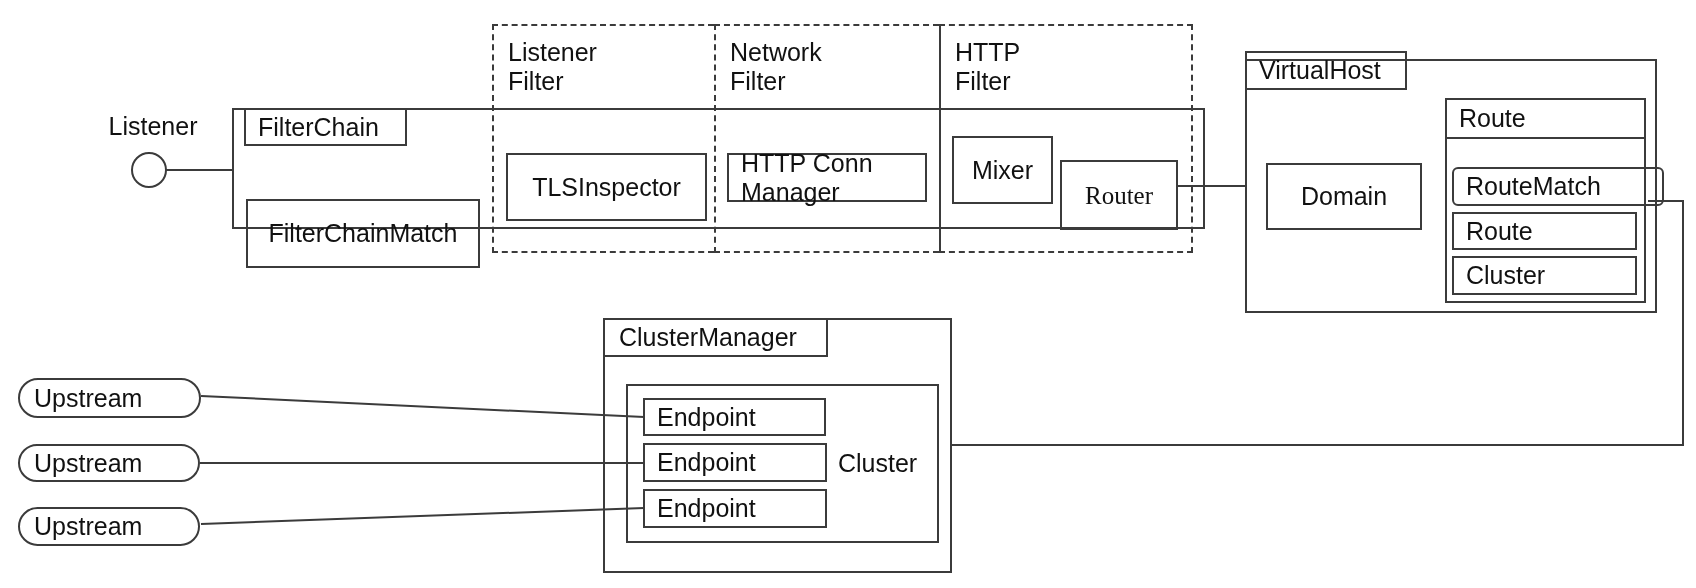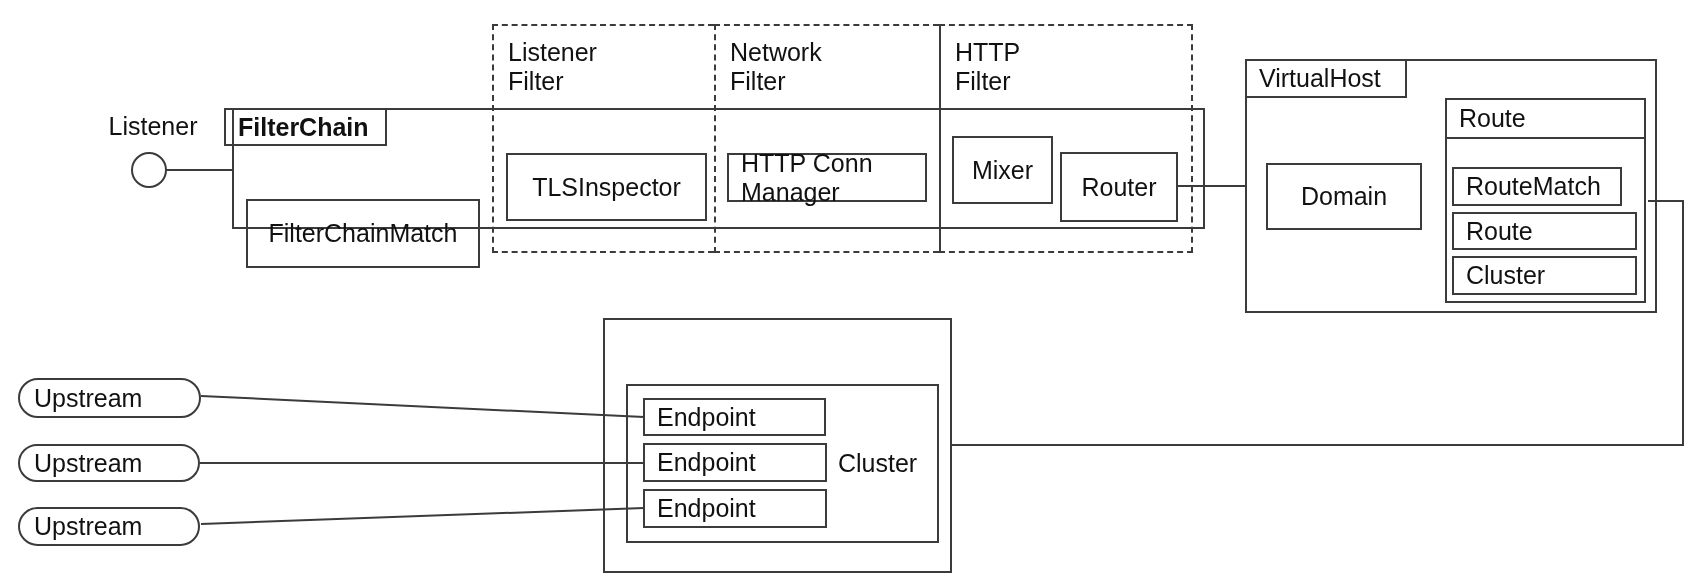--- a/index.html
+++ b/index.html
@@ -60,53 +60,54 @@
     <polyline points="1648,201 1683,201 1683,445 952,445"></polyline>
     <line x1="201" y1="396" x2="644" y2="417"></line>
     <line x1="200" y1="463" x2="644" y2="463"></line>
     <line x1="201" y1="524" x2="644" y2="508"></line>
     <circle cx="149" cy="170" r="17" fill="#ffffff" stroke="#3b3b3b"></circle>
   </svg>
 
   <div class="plain-label" style="left:100px;top:112px;width:106px;height:28px;justify-content:center;">Listener</div>
 
   <div class="box" style="left:232px;top:108px;width:973px;height:121px;"></div>
-  <div class="box padL" style="left:224px;top:108px;width:163px;height:38px;font-weight:bold;">FilterChain</div>
+  <div class="box padL" style="left:244px;top:108px;width:163px;height:38px;">FilterChain</div>
   <div class="box center" style="left:246px;top:151px;width:234px;height:69px;margin-top:48px;">FilterChainMatch</div>
 
   <div class="group no-right" style="left:492px;top:24px;width:222px;height:229px;">
     <div class="group-title">Listener
 Filter</div>
   </div>
   <div class="group no-right" style="left:714px;top:24px;width:225px;height:229px;">
     <div class="group-title">Network
 Filter</div>
   </div>
   <div class="group solid-left" style="left:939px;top:24px;width:254px;height:229px;">
     <div class="group-title">HTTP
 Filter</div>
   </div>
 
   <div class="box center" style="left:506px;top:153px;width:201px;height:68px;">TLSInspector</div>
   <div class="box padL pre" style="left:727px;top:153px;width:200px;height:49px;">HTTP Conn
 Manager</div>
   <div class="box center" style="left:952px;top:136px;width:101px;height:68px;">Mixer</div>
-  <div class="box center" style="left:1060px;top:152px;width:118px;height:70px;">Router</div>
+  <div class="box center" style="left:1060px;top:160px;width:118px;height:70px;font-family:Liberation Serif, serif;">Router</div>
 
   <div class="box" style="left:1245px;top:59px;width:412px;height:254px;"></div>
-  <div class="box padL" style="left:1245px;top:59px;width:162px;height:39px;">VirtualHost</div>
+  <div class="box padL" style="left:1245px;top:51px;width:162px;height:39px;">VirtualHost</div>
   <div class="box center" style="left:1266px;top:147px;width:156px;height:67px;margin-top:16px;">Domain</div>
 
   <div class="box" style="left:1445px;top:98px;width:201px;height:205px;"></div>
   <div class="box padL" style="left:1445px;top:98px;width:201px;height:41px;">Route</div>
-  <div class="box padL" style="left:1452px;top:167px;width:170px;height:39px;">RouteMatch</div>
+  <div class="box padL" style="left:1452px;top:167px;width:212px;height:39px;border-radius:6px;">RouteMatch</div>
   <div class="box padL" style="left:1452px;top:212px;width:185px;height:38px;">Route</div>
   <div class="box padL" style="left:1452px;top:256px;width:185px;height:39px;">Cluster</div>
 
   <div class="box" style="left:603px;top:318px;width:349px;height:255px;"></div>
+  <div class="box padL14" style="left:603px;top:318px;width:225px;height:39px;">ClusterManager</div>
   <div class="box" style="left:626px;top:384px;width:313px;height:159px;"></div>
   <div class="box padL" style="left:643px;top:398px;width:183px;height:38px;">Endpoint</div>
   <div class="box padL" style="left:643px;top:443px;width:184px;height:39px;">Endpoint</div>
   <div class="box padL" style="left:643px;top:489px;width:184px;height:39px;">Endpoint</div>
   <div class="plain-label" style="left:838px;top:449px;width:96px;height:28px;">Cluster</div>
 
   <div class="box rounded padL14" style="left:18px;top:378px;width:183px;height:40px;">Upstream</div>
   <div class="box rounded padL14" style="left:18px;top:444px;width:182px;height:38px;">Upstream</div>
   <div class="box rounded padL14" style="left:18px;top:507px;width:182px;height:39px;">Upstream</div>
 

